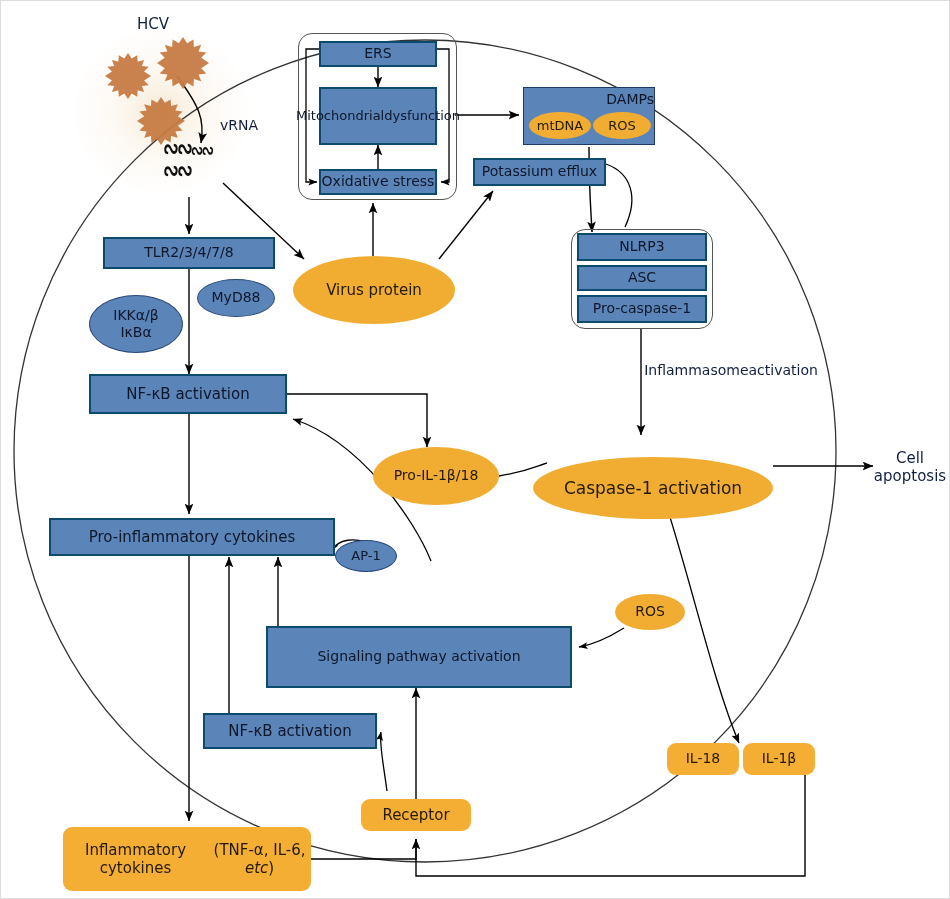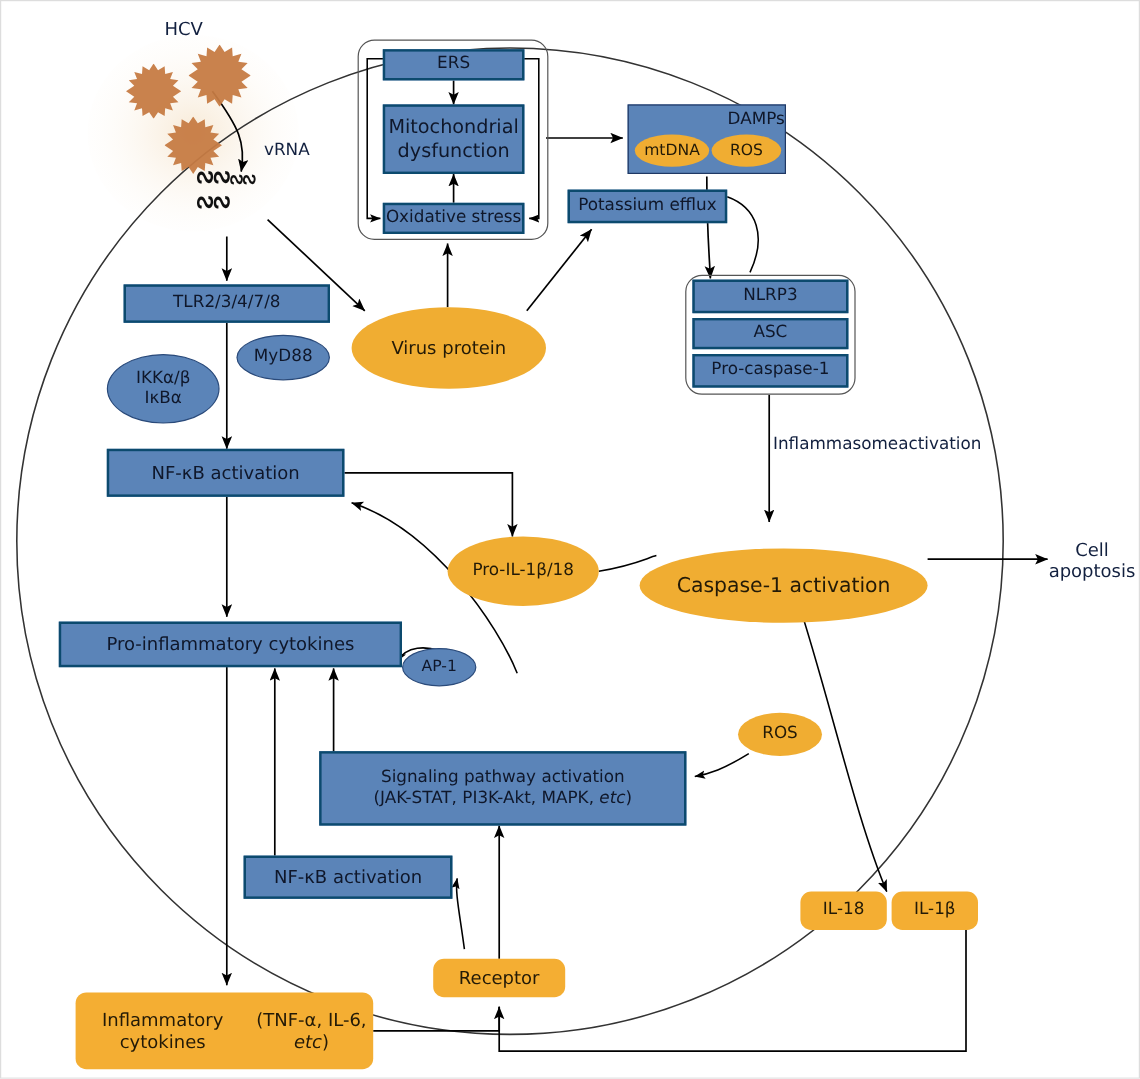--- a/index.html
+++ b/index.html
@@ -202,21 +202,21 @@
   <div class="vrna" style="left:162px; top:140px; font-size:19px; line-height:15px;">
     <div style="transform:scaleY(1.5);">∾∾<span style="font-size:15px;">∾∾</span></div>
     <div style="transform:scaleY(1.5); padding-top:4px;">∾∾</div>
   </div>
   <div class="node plain-label" style="left:208px; top:115px; width:60px; height:20px; font-size:14px;">vRNA</div>
 
   <div class="group-frame" style="left:297px; top:32px; width:159px; height:167px;"></div>
 
   <div class="node bluebox" style="left:318px; top:40px; width:118px; height:26px; font-size:14px;">ERS</div>
 
-  <div class="node bluebox" style="left:318px; top:86px; width:118px; height:58px; font-size:16px; flex-direction:column;">
+  <div class="node bluebox" style="left:318px; top:86px; width:118px; height:58px; font-size:13px; ">
     <span>Mitochondrial</span>
     <span>dysfunction</span>
   </div>
 
   <div class="node bluebox" style="left:318px; top:168px; width:118px; height:26px; font-size:14px;">Oxidative stress</div>
 
   <div class="damps-box" style="left:522px; top:86px; width:132px; height:58px;">
     <div class="damps-title" style="font-size:14px;">DAMPs</div>
     <div class="inner-ell" style="left:5px; top:24px; width:62px; height:27px; font-size:13px;">mtDNA</div>
     <div class="inner-ell" style="left:69px; top:24px; width:58px; height:27px; font-size:13px;">ROS</div>
@@ -258,23 +258,20 @@
   </div>
 
   <div class="node bluebox" style="left:48px; top:517px; width:286px; height:38px; font-size:15px;">Pro-inflammatory cytokines</div>
 
   <div class="node blue-ellipse" style="left:334px; top:539px; width:62px; height:32px; font-size:13px;">AP-1</div>
 
   <div class="node orange-ellipse" style="left:614px; top:593px; width:70px; height:36px; font-size:14px;">ROS</div>
 
   <div class="node bluebox" style="left:265px; top:625px; width:306px; height:62px; font-size:14px; flex-direction:column;">
     <span>Signaling pathway activation</span>
-    <span>
-      <span>(JAK-STAT, PI3K-Akt, MAPK, </span><span class="italic">etc</span><span>)</span>
-    </span>
   </div>
 
   <div class="node bluebox" style="left:202px; top:712px; width:174px; height:36px; font-size:15px;">NF-κB activation</div>
 
   <div class="node orange-round" style="left:360px; top:798px; width:110px; height:32px; font-size:15px;">Receptor</div>
 
   <div class="node orange-round" style="left:666px; top:742px; width:72px; height:32px; font-size:14px;">IL-18</div>
   <div class="node orange-round" style="left:742px; top:742px; width:72px; height:32px; font-size:14px;">IL-1β</div>
 
   <div class="node orange-round" style="left:62px; top:826px; width:248px; height:64px; font-size:15px; flex-direction:row;">

